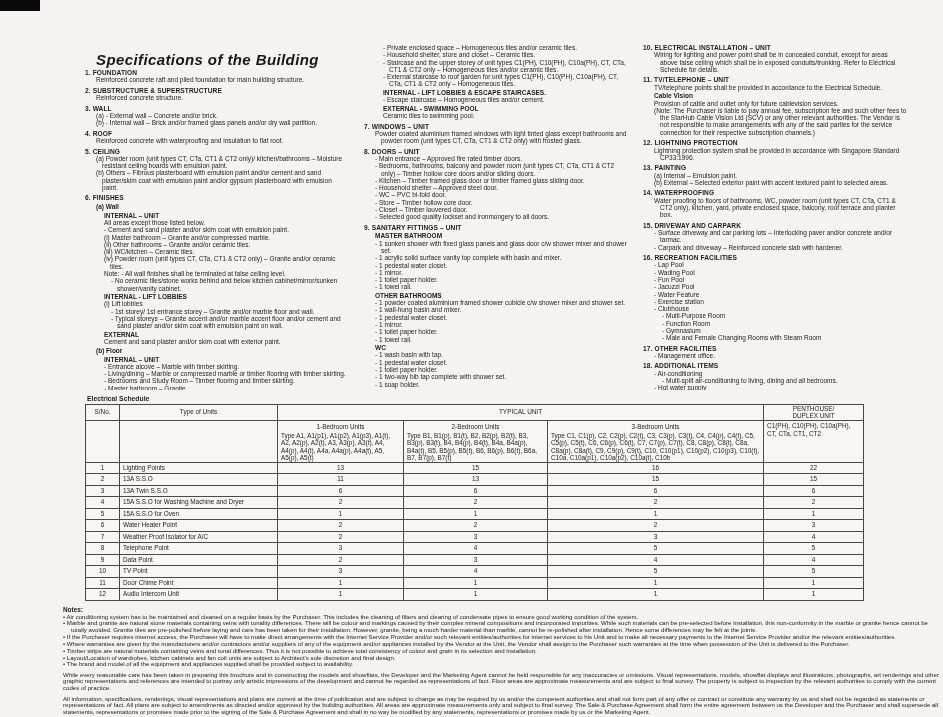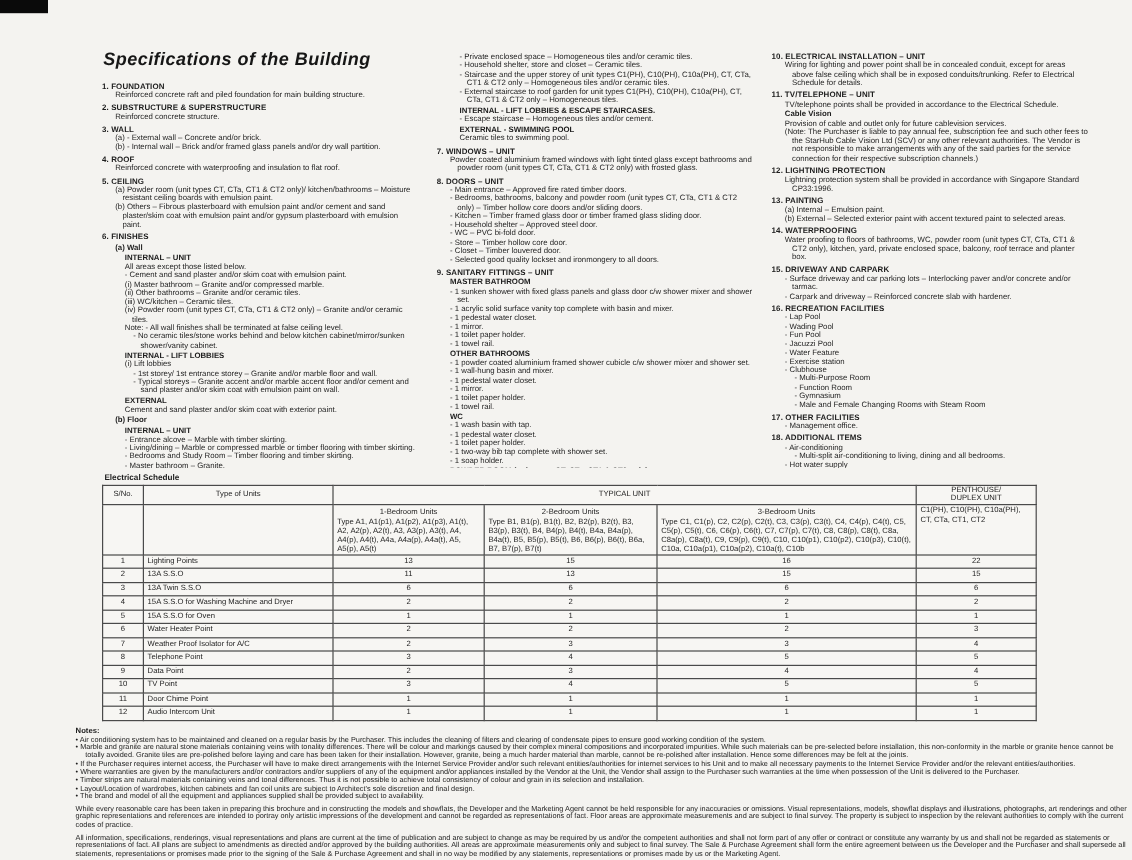--- a/index.html
+++ b/index.html
@@ -4,21 +4,21 @@
 <style>
   html,body{margin:0;padding:0;}
   body{
     width:943px;height:717px;overflow:hidden;position:relative;
     background:#f4f3f0;color:#1d1d1d;
     font-family:"Liberation Sans","DejaVu Sans",sans-serif;
   }
   .corner-mark{position:absolute;top:0;left:0;width:40px;height:11px;background:#0a0a0a;}
   .page{position:relative;padding:44px 36px 0 85px;}
   .doc-title{
-    position:absolute;top:41px;left:86px;margin:0;
+    position:absolute;top:41px;left:86px;margin:10px;
     font-size:15px;font-weight:bold;font-style:italic;letter-spacing:.4px;color:#161616;
   }
   .spec-columns{display:flex;gap:15px;height:346px;overflow:hidden;}
   .spec-col{flex:1;font-size:6.5px;line-height:1.12;}
   .spec-col.first{padding-top:25px;}
   .section{margin-bottom:2px;}
   .sec-h{font-weight:bold;font-size:6.6px;margin-top:3.2px;letter-spacing:.1px;}
   .section:first-child .sec-h{margin-top:0;}
   .line{margin-left:11px;padding-left:6px;text-indent:-6px;}
   .line.i1{margin-left:19px;}

